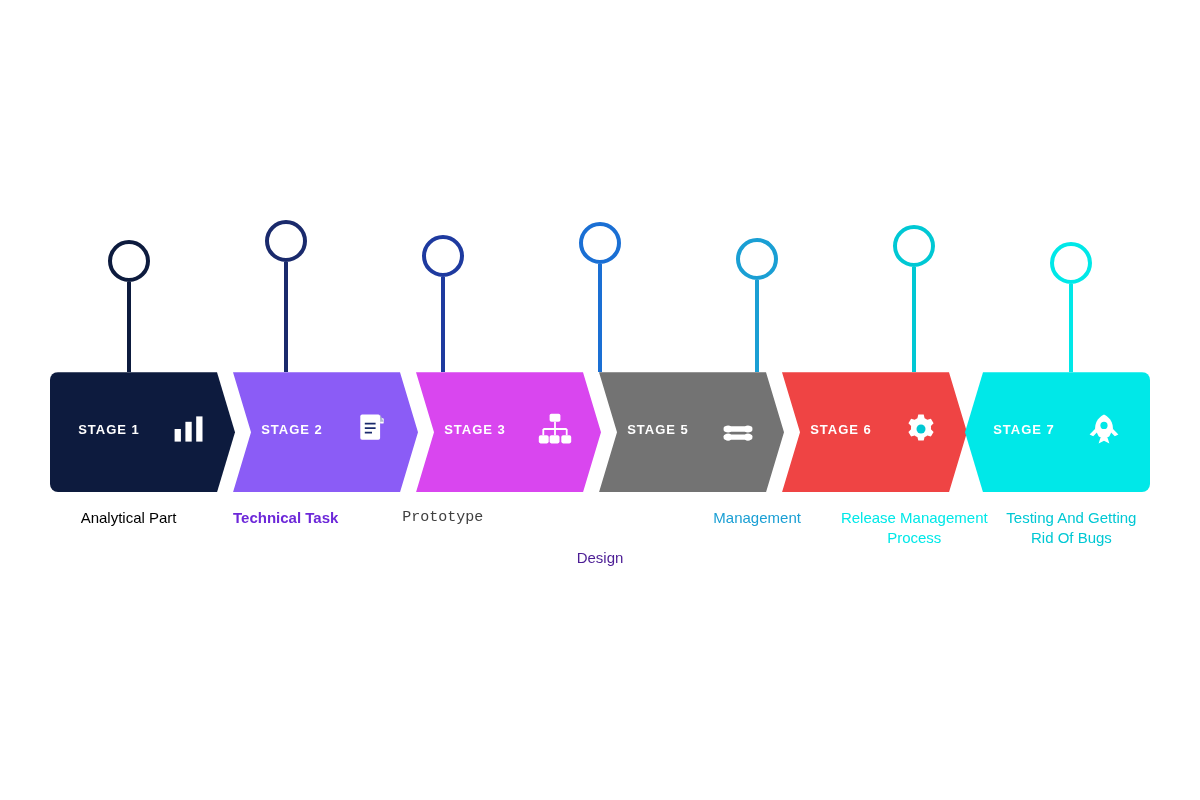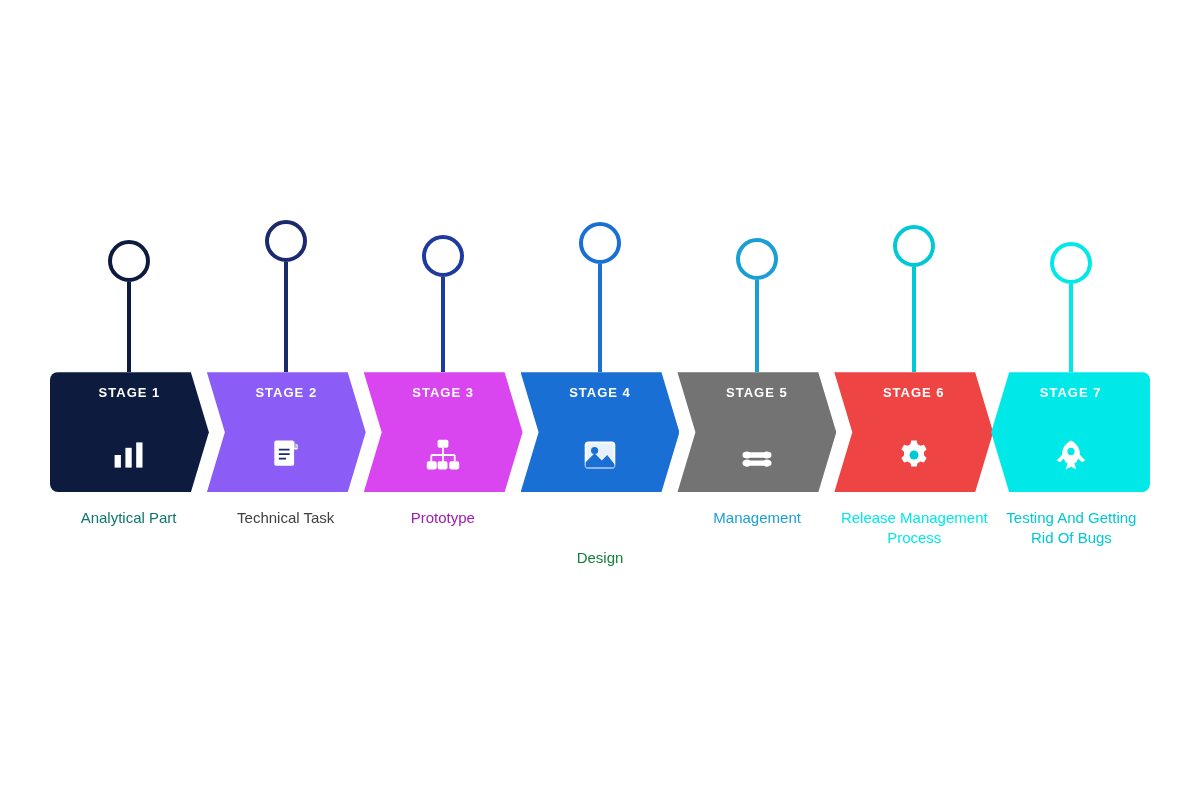--- a/index.html
+++ b/index.html
@@ -46,21 +46,20 @@
     .stages-row {
       display: flex;
       align-items: stretch;
       width: 100%;
       height: 120px;
       position: relative;
     }
     .stage-block {
       flex: 1;
       display: flex;
-      flex-direction: column;
       align-items: center;
       justify-content: center;
       position: relative;
       padding: 8px 4px;
       clip-path: polygon(0 0, calc(100% - 18px) 0, 100% 50%, calc(100% - 18px) 100%, 0 100%);
       z-index: 1;
       gap: 31px;
     }
     .stage-block:first-child {
       clip-path: polygon(0 0, calc(100% - 18px) 0, 100% 50%, calc(100% - 18px) 100%, 0 100%);
@@ -111,24 +110,24 @@
     .color-7 { color: #00e8e8; border-color: #00e8e8; }
 
     .bg-1 { background: #0d1b3e; }
     .bg-2 { background: #8b5cf6; }
     .bg-3 { background: #d946ef; }
     .bg-4 { background: #1a6fd4; }
     .bg-5 { background: #737373; }
     .bg-6 { background: #ef4444; }
     .bg-7 { background: #00e8e8; }
 
-    .text-1 { color: #0f766e; }
-    .text-2 { color: #404040; }
-    .text-3 { color: #a21caf; }
-    .text-4 { color: #15803d; margin-top: 40px; }
+    .text-1 { color: #000000; }
+    .text-2 { color: #6d28d9; font-weight: bold; }
+    .text-3 { color: #404040; font-family: Liberation Mono, monospace; }
+    .text-4 { color: #4c1d95; margin-top: 40px; }
     .text-5 { color: #1a9fd4; }
     .text-6 { color: #00c8d4; }
     .text-7 { color: #00e8e8; }
 
     
     .icon-svg {
       width: 36px;
       height: 36px;
       fill: white;
     }
@@ -196,29 +195,20 @@
     <rect x="2" y="27" width="11" height="9" rx="2" fill="white"></rect>
     <rect x="14" y="27" width="11" height="9" rx="2" fill="white"></rect>
     <rect x="27" y="27" width="11" height="9" rx="2" fill="white"></rect>
     <line x1="20" y1="12" x2="20" y2="20" stroke="white" stroke-width="2"></line>
     <line x1="7" y1="20" x2="33" y2="20" stroke="white" stroke-width="2"></line>
     <line x1="7" y1="20" x2="7" y2="27" stroke="white" stroke-width="2"></line>
     <line x1="20" y1="20" x2="20" y2="27" stroke="white" stroke-width="2"></line>
     <line x1="33" y1="20" x2="33" y2="27" stroke="white" stroke-width="2"></line>
   </svg></div>
       </div>
-      <div class="stage-block bg-4" style="clip-path: polygon(0px 0px, calc(100% - 18px) 0px, 100% 50%, calc(100% - 18px) 100%, 0px 100%, 18px 50%); margin-left: -1px; margin-right: -1px;">
-        <div class="stage-label">STAGE 4</div>
-        <div class="stage-icon"><svg class="icon-svg" viewBox="0 0 40 40" xmlns="http://www.w3.org/2000/svg">
-    <rect x="4" y="6" width="32" height="28" rx="3" fill="white" opacity="0.9"></rect>
-    <rect x="4" y="6" width="32" height="28" rx="3" fill="none" stroke="white" stroke-width="2"></rect>
-    <circle cx="14" cy="15" r="4" fill="#1a6fd4"></circle>
-    <polygon points="4,28 14,18 22,26 28,20 36,30 36,34 4,34" fill="#1a6fd4"></polygon>
-  </svg></div>
-      </div>
       <div class="stage-block bg-5" style="clip-path: polygon(0px 0px, calc(100% - 18px) 0px, 100% 50%, calc(100% - 18px) 100%, 0px 100%, 18px 50%); margin-left: -1px; margin-right: -1px;">
         <div class="stage-label">STAGE 5</div>
         <div class="stage-icon"><svg class="icon-svg" viewBox="0 0 40 40" xmlns="http://www.w3.org/2000/svg">
     <rect x="4" y="17" width="32" height="6" rx="2" fill="white"></rect>
     <rect x="4" y="26" width="32" height="6" rx="2" fill="white"></rect>
     <circle cx="9" cy="20" r="4" fill="white" stroke="#1a9fd4" stroke-width="0"></circle>
     <circle cx="31" cy="20" r="4" fill="white" stroke="#1a9fd4" stroke-width="0"></circle>
     <circle cx="9" cy="29" r="4" fill="white"></circle>
     <circle cx="31" cy="29" r="4" fill="white"></circle>
   </svg></div>

